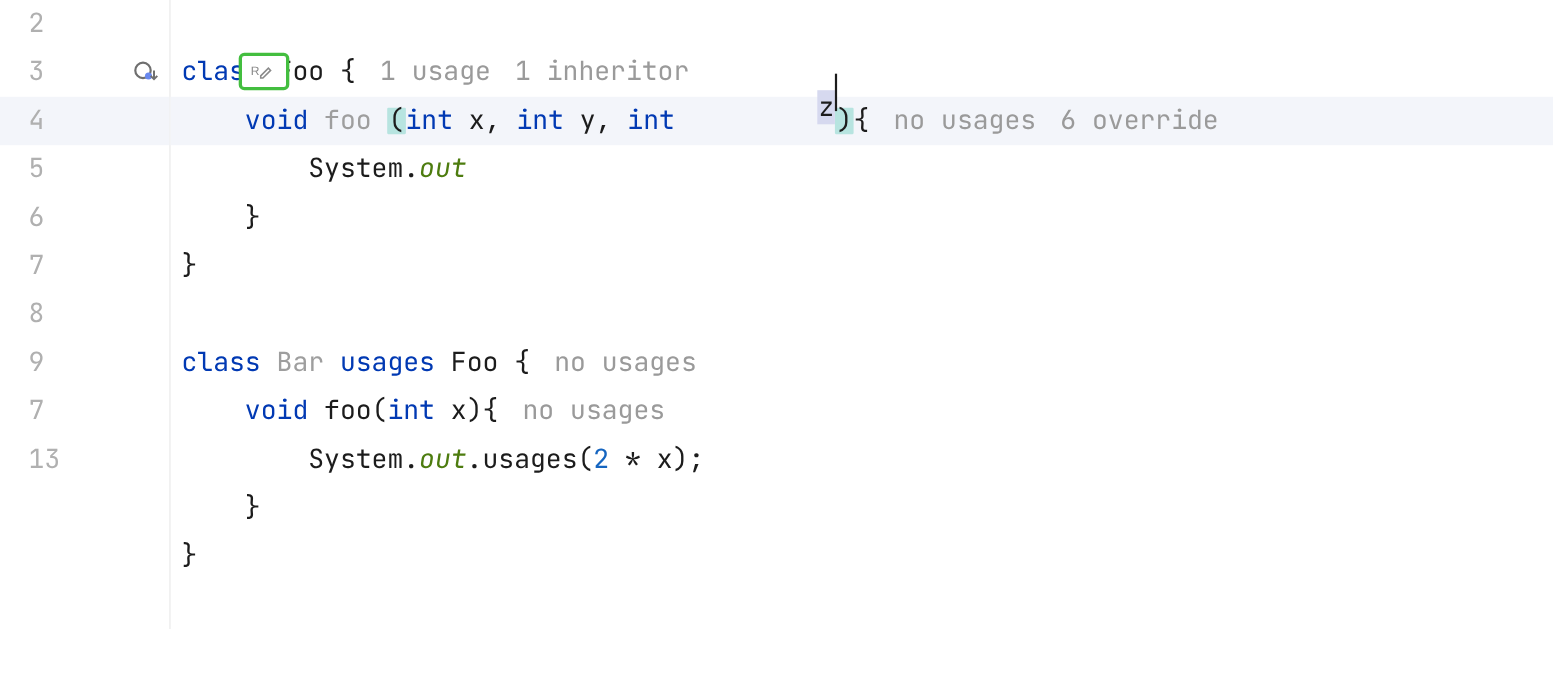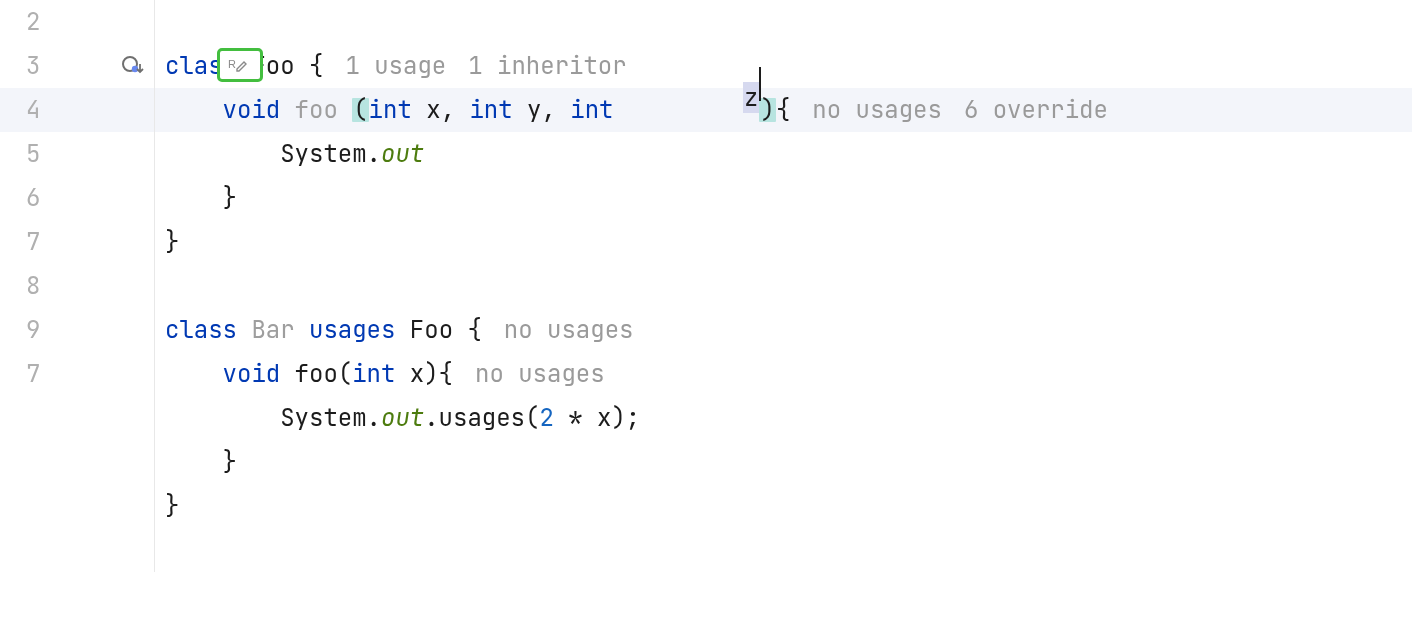--- a/index.html
+++ b/index.html
@@ -127,20 +127,23 @@
     </div>
     <div class="gutter-line">
       <span class="line-number">8</span>
     </div>
     <div class="gutter-line">
       <span class="line-number">9</span>
     </div>
     <div class="gutter-line">
       <span class="line-number">7</span>
     </div>
+    <div class="gutter-line">
+      <span class="line-number">13</span>
+    </div>
   </div>
 
   <div class="code">
 
     <div class="code-line"></div>
 
     <div class="code-line">
       <span class="kw">class</span>
       <span class="plain"> </span>
       <span class="plain">Foo</span>

